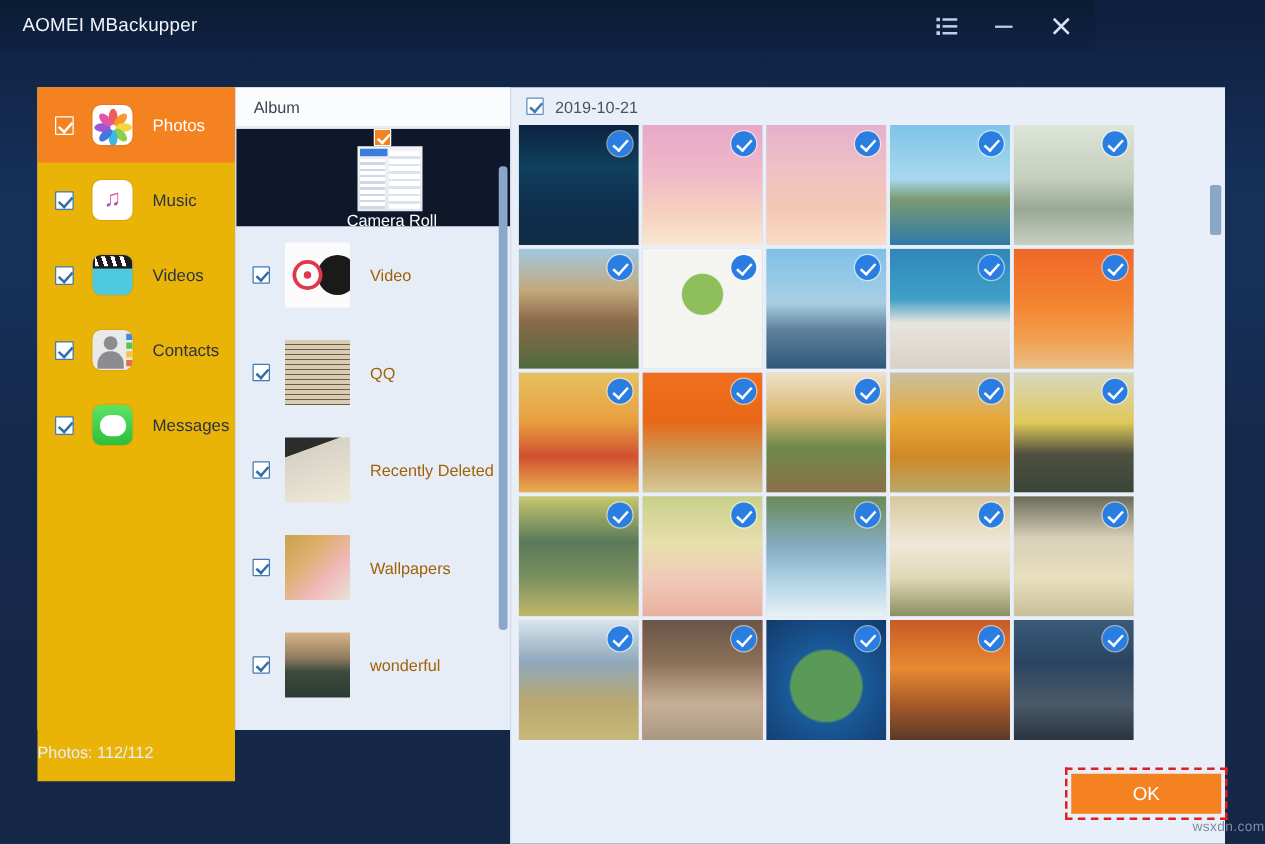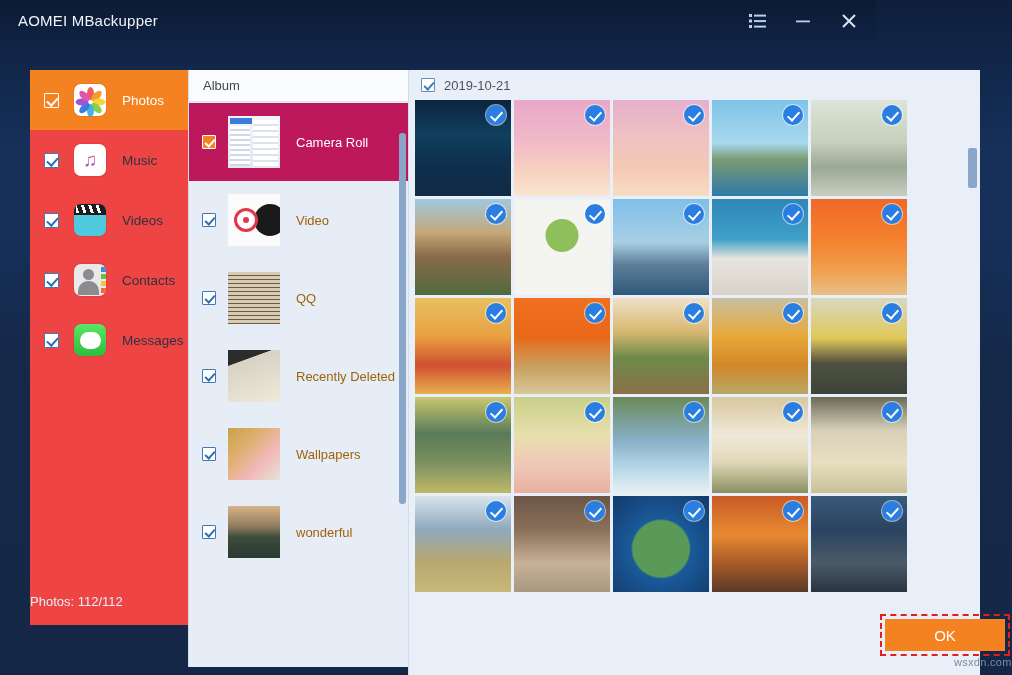--- a/index.html
+++ b/index.html
@@ -41,21 +41,21 @@
   .panel {
     position: absolute; left: 30px; top: 70px;
     width: 950px; height: 514px;
     display: flex;
     background: #e9eff8;
   }
 
   
   .sidebar {
     width: 158px; height: 555px;
-    background: #ef4444;
+    background: #eab308;
     position: relative;
     flex: 0 0 158px;
   }
   .cat-item {
     height: 60px; display: flex; align-items: center;
     padding-left: 14px; cursor: pointer;
     position: relative;
   }
   .cat-item.active { background: #f58220; }
   .cat-chk {
@@ -120,38 +120,38 @@
     position: relative;
   }
   .ic-messages .bub::after {
     content:""; position:absolute; left:3px; bottom:-4px;
     border:5px solid transparent; border-top-color:#fff; border-right: 0;
     transform: rotate(18deg);
   }
 
   
   .albums {
-    width: 220px; flex: 0 0 220px; height: 597px;
+    width: 220px; flex: 0 0 220px; height: 514px;
     background: #e6edf7; position: relative;
     border-left: 1px solid #d2dcea;
   }
   .albums-header {
     height: 32px; background: #fbfcfe; display: flex; align-items: center;
     padding-left: 14px; font-size: 13px; color: #3c4652;
     border-bottom: 1px solid #dde5f0;
   }
   .albums-scroll {
     position: absolute; left: 0; top: 33px; width: 220px; height: 481px;
     overflow: hidden;
   }
   .album-item {
     height: 78px; display: flex; align-items: center; padding-left: 13px;
     cursor: pointer;
   }
-  .album-item.active { background: #be185d; }
+  .album-item.active { background: #0f172a; flex-direction: column; }
   .al-chk {
     width: 14px; height: 14px; flex: 0 0 14px;
     border: 1.4px solid #3f7ab5; background: #ffffff; position: relative; border-radius: 1px;
   }
   .album-item.active .al-chk { border-color:#fff; background: #f58220; }
   .al-chk::after {
     content:""; position:absolute; left:4px; top:1px; width:4px; height:8px;
     border: solid #2f6fae; border-width: 0 2px 2px 0; transform: rotate(42deg);
   }
   .album-item.active .al-chk::after { border-color:#fff; }
@@ -217,21 +217,21 @@
   }
 
   
   .status {
     position: absolute; left: 30px; top: 594px;
     font-size: 13px; color: #e7eef8;
   }
 
   
   .ok-wrap {
-    position: absolute; left: 880px; top: 614px;
+    position: absolute; left: 852px; top: 614px;
     width: 130px; height: 42px;
     border: 2px dashed #e02020;
     padding: 3px;
   }
   .ok-btn {
     width: 100%; height: 100%;
     background: #f58220; color: #ffffff;
     font-size: 15px; border: none; cursor: pointer;
     display: flex; align-items: center; justify-content: center;
     font-family: "Liberation Sans", sans-serif;

